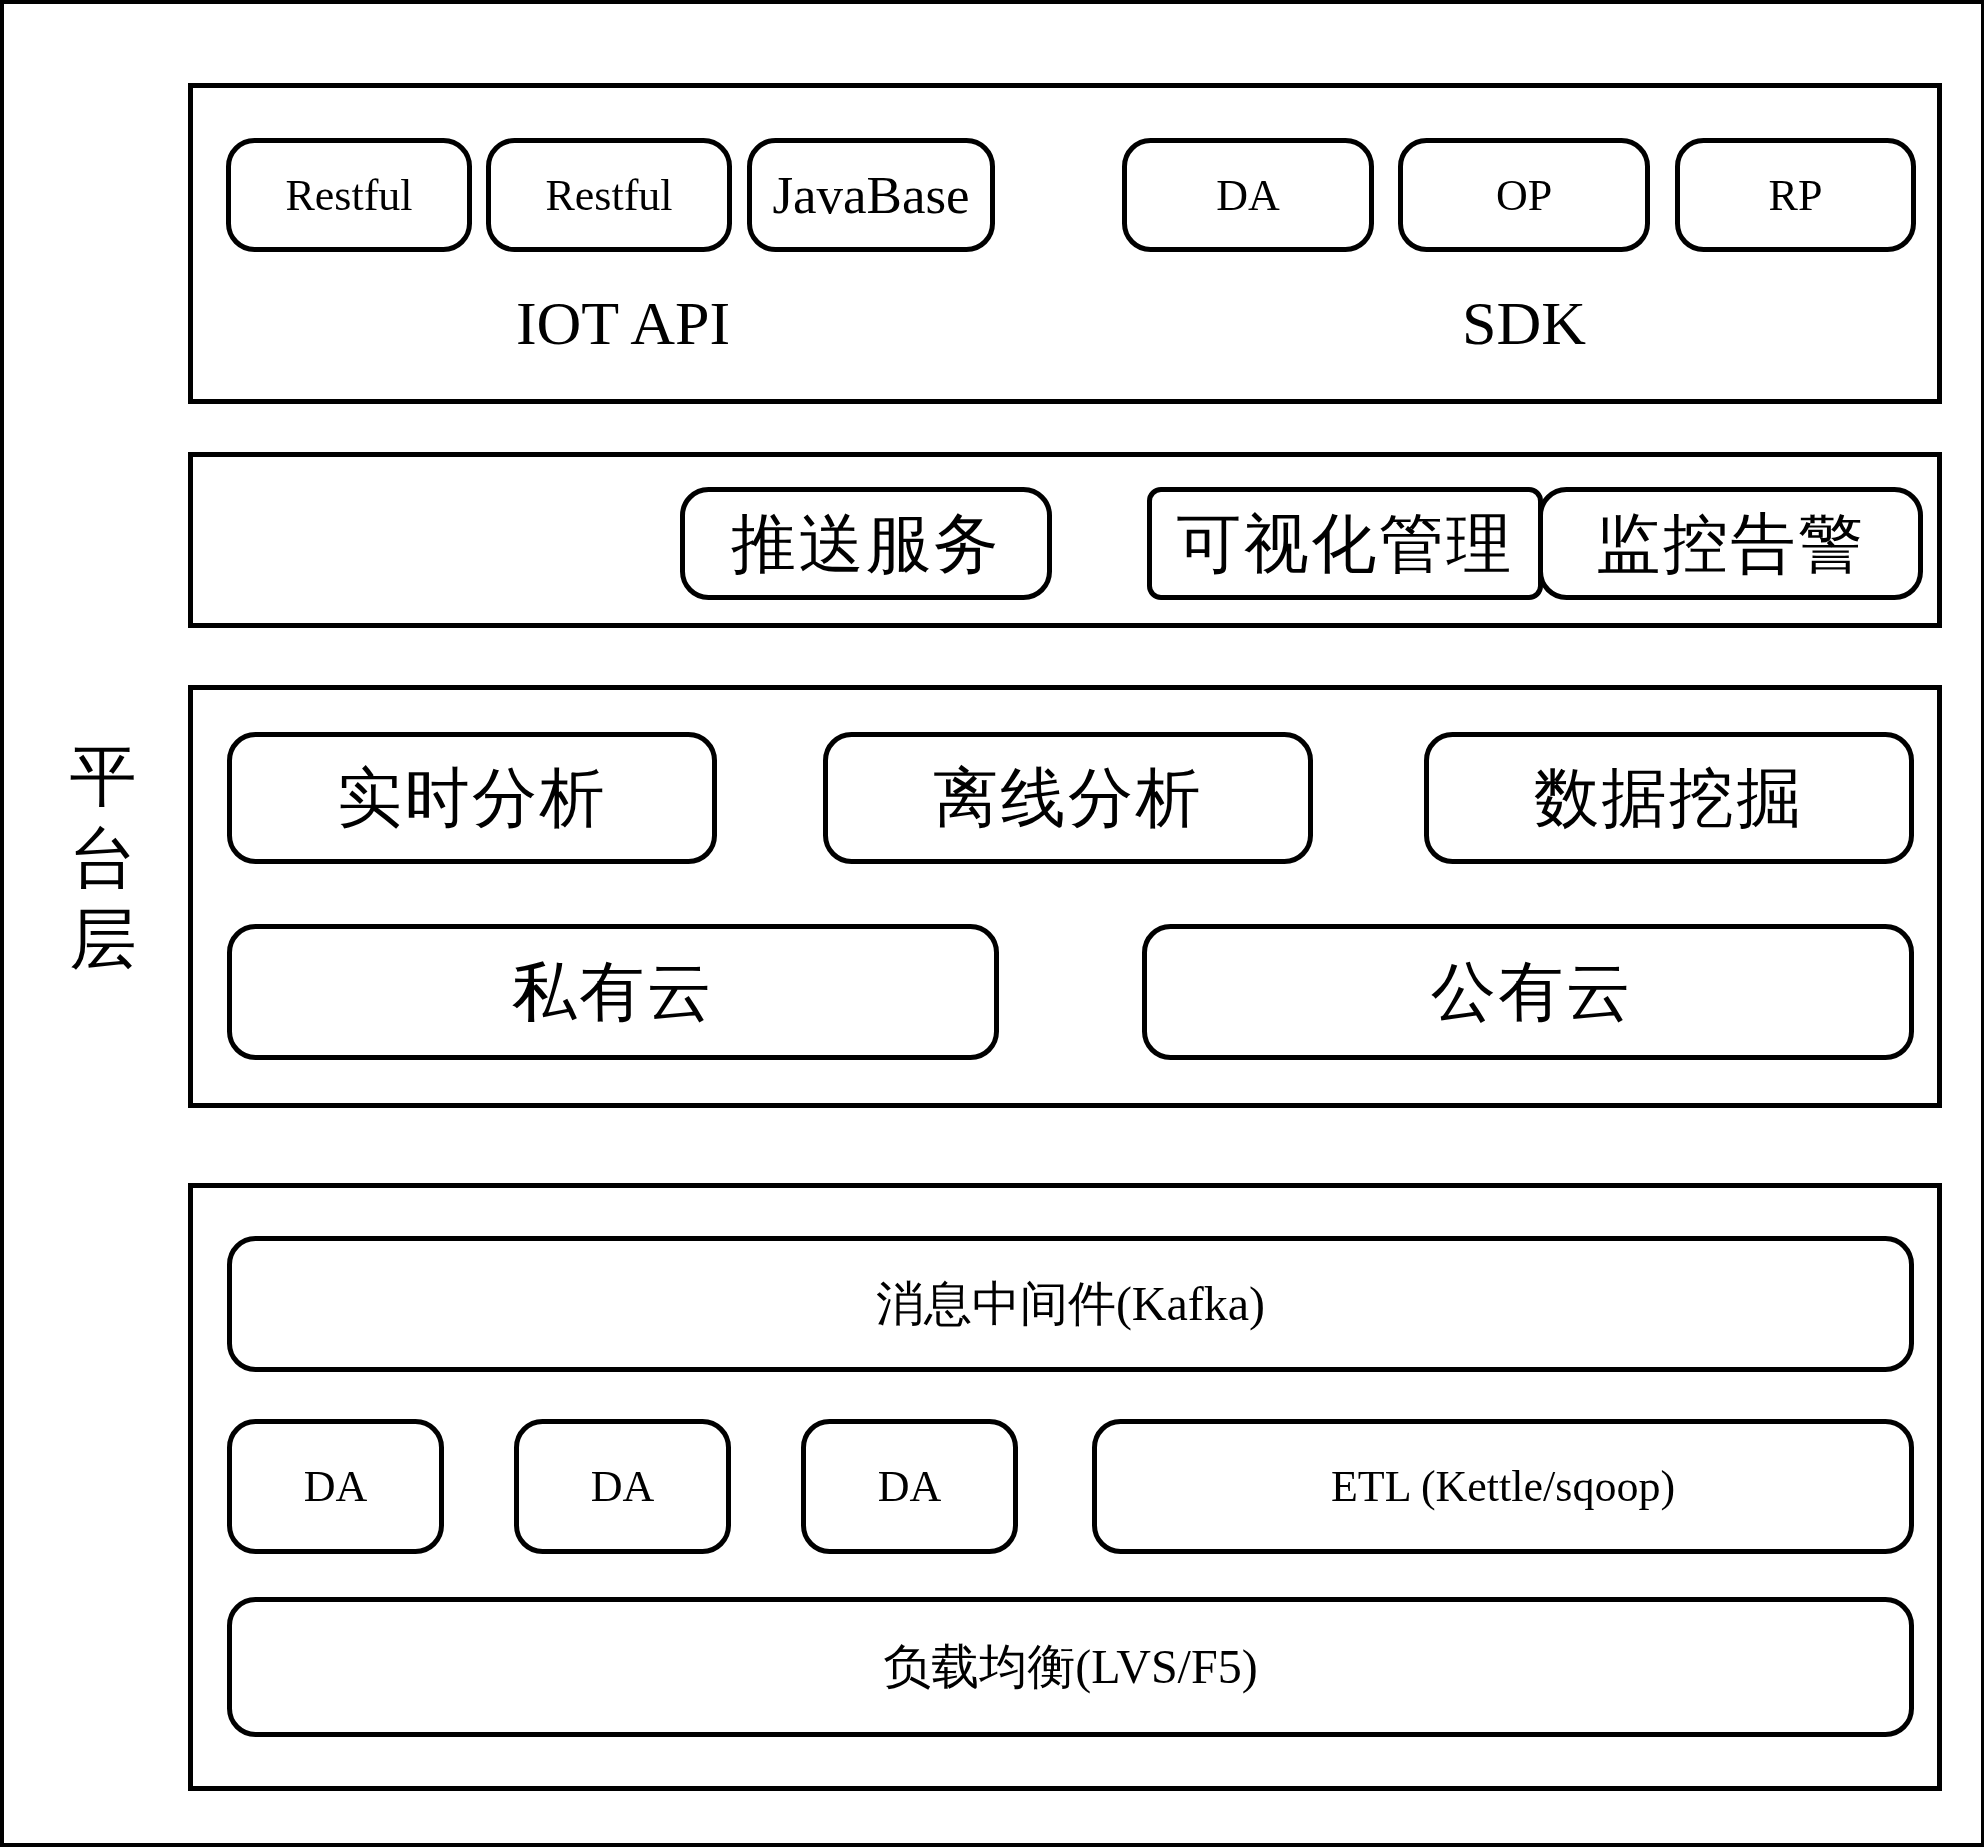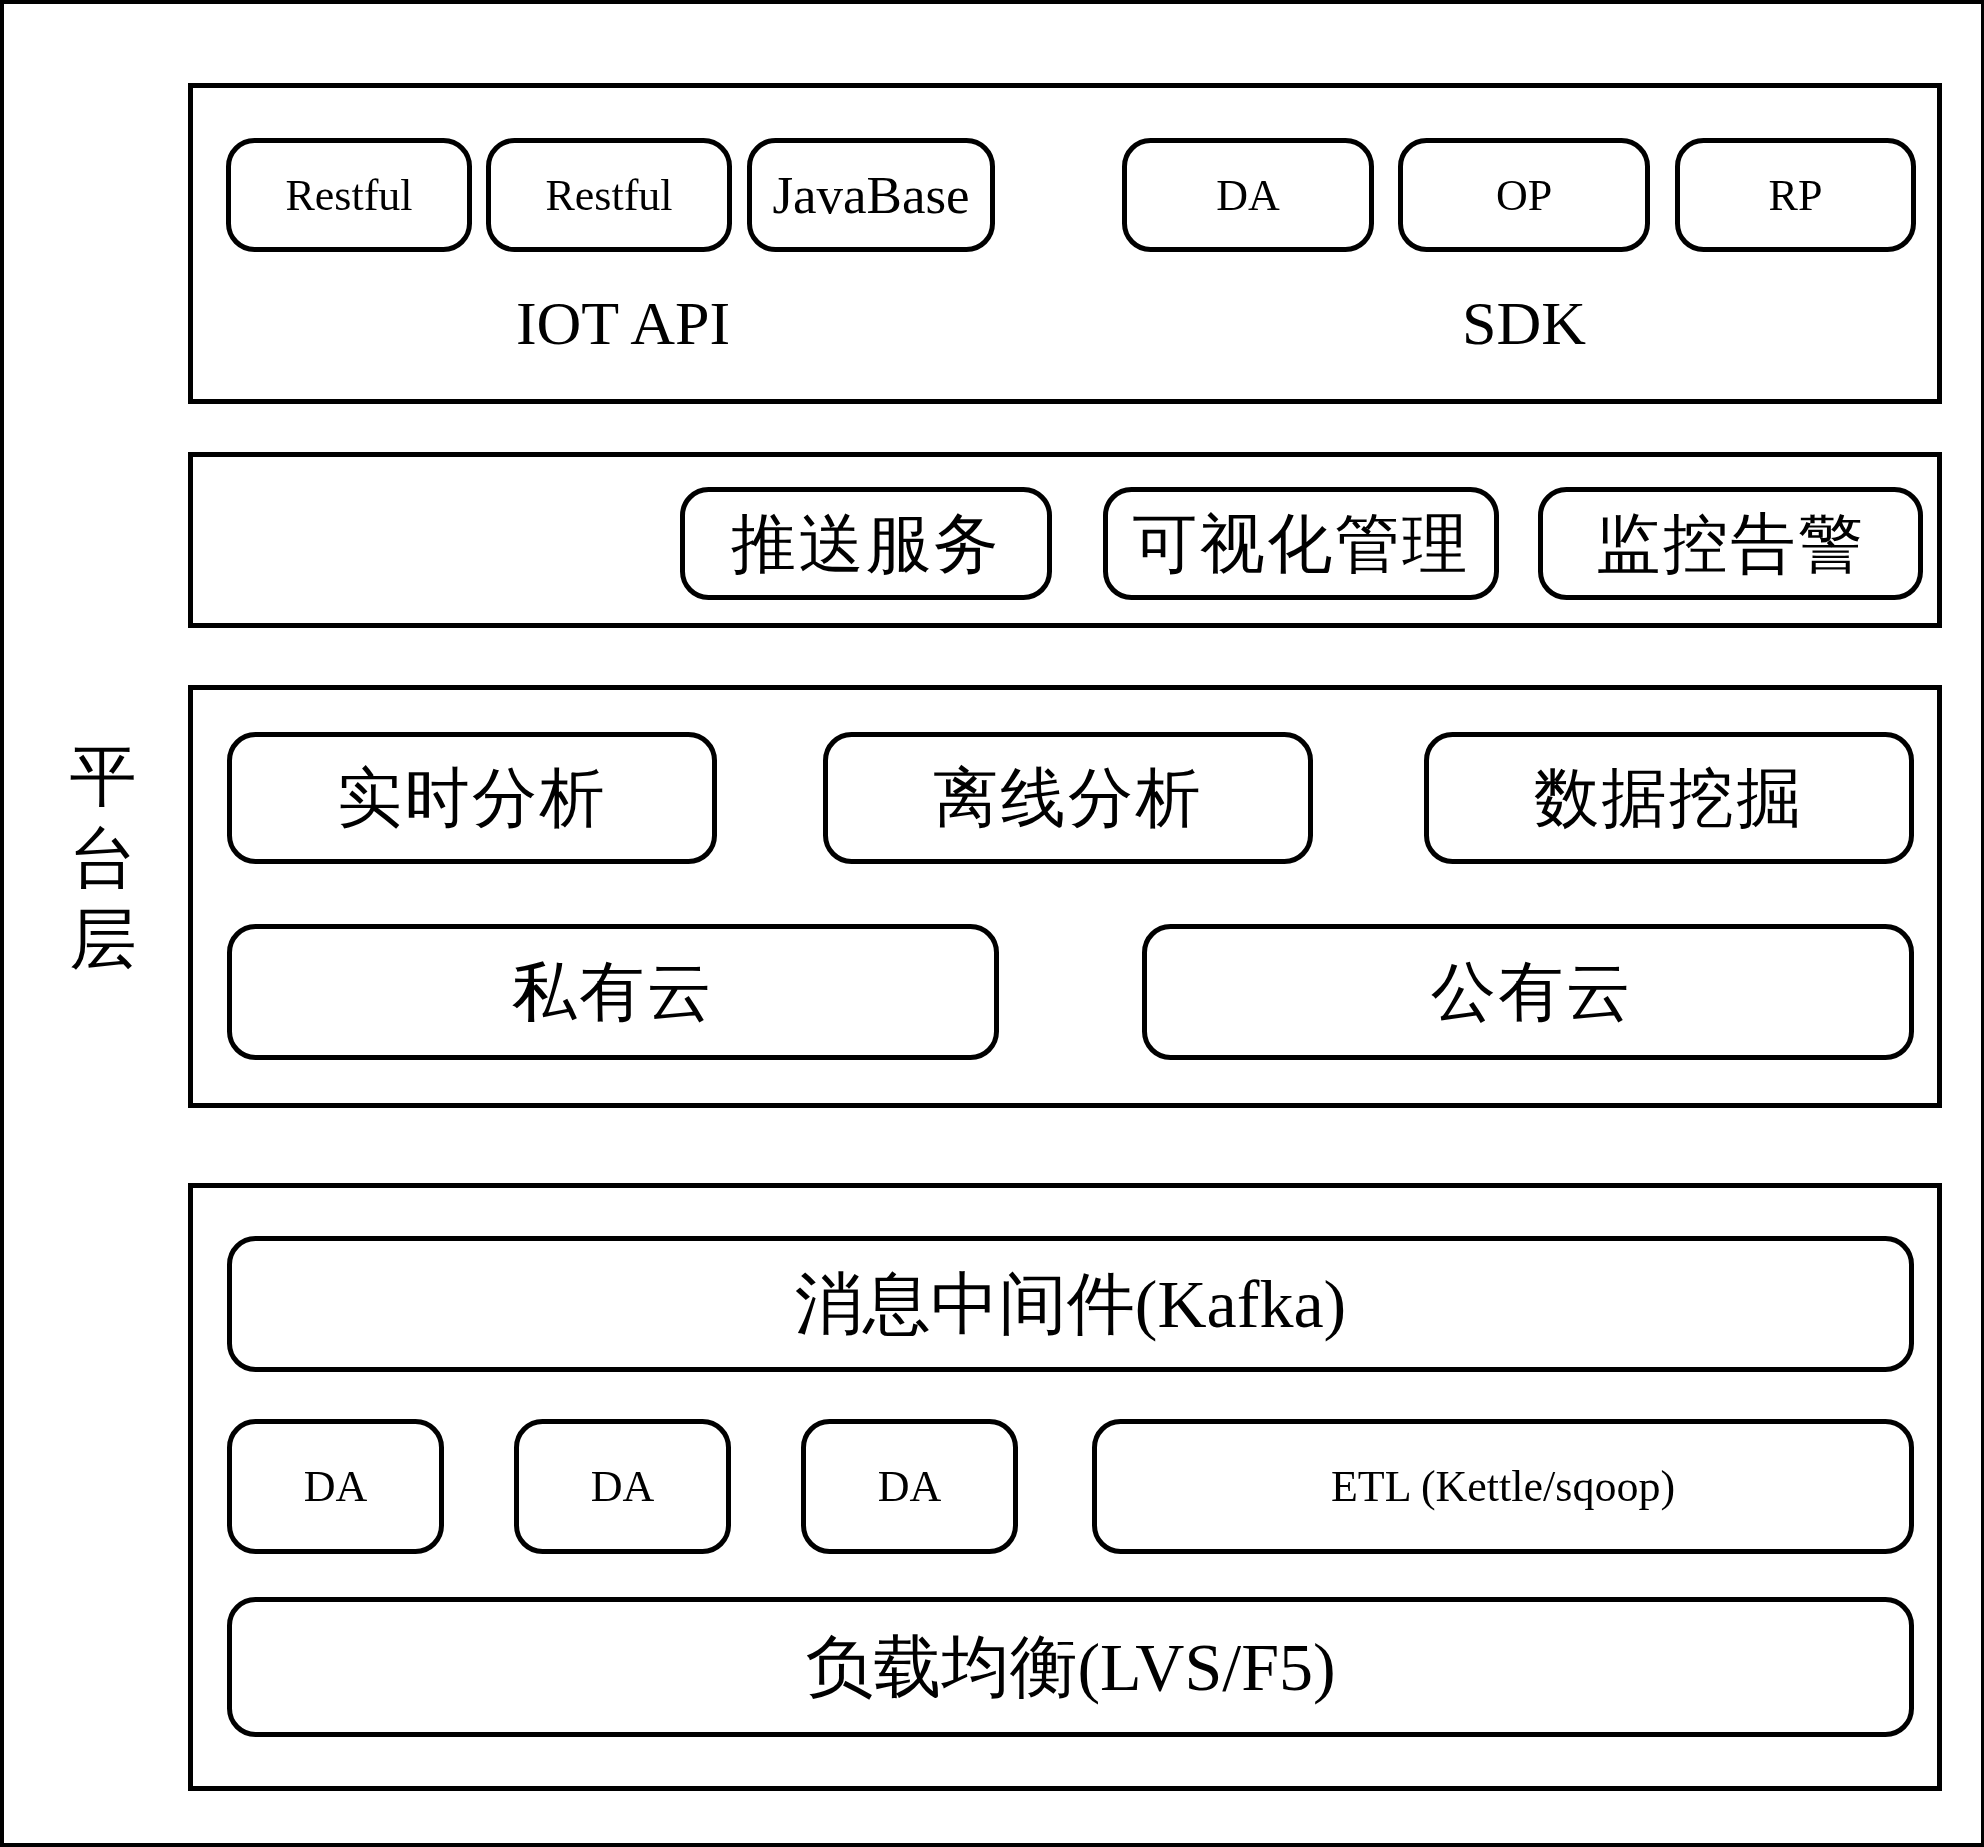--- a/index.html
+++ b/index.html
@@ -64,21 +64,21 @@
     font-size: 65px;
     letter-spacing: 2.5px;
   }
   .node.latin {
     font-size: 44px;
   }
   .node.latin-sm {
     font-size: 53px;
   }
   .node.mix {
-    font-size: 68px;
+    font-size: 48px;
   }
 
   
   .caption {
     position: absolute;
     font-size: 62px;
     text-align: center;
     white-space: nowrap;
   }
 </style>
@@ -128,21 +128,21 @@
     </div>
   </div>
 
   <div class="panel" style="left:184px; top:448px; width:1754px; height:176px;">
 
 
     <div class="node cjk" style="left:487px; top:30px; width:372px; height:113px;">
       <span>推送服务</span>
     </div>
 
-    <div class="node cjk" style="left:910px; top:30px; width:396px; height:113px;">
+    <div class="node cjk" style="left:954px; top:30px; width:396px; height:113px;border-radius:14px;">
       <span>可视化管理</span>
     </div>
 
     <div class="node cjk" style="left:1345px; top:30px; width:385px; height:113px;">
       <span>监控告警</span>
     </div>
   </div>
 
   <div class="panel" style="left:184px; top:681px; width:1754px; height:423px;">
 

